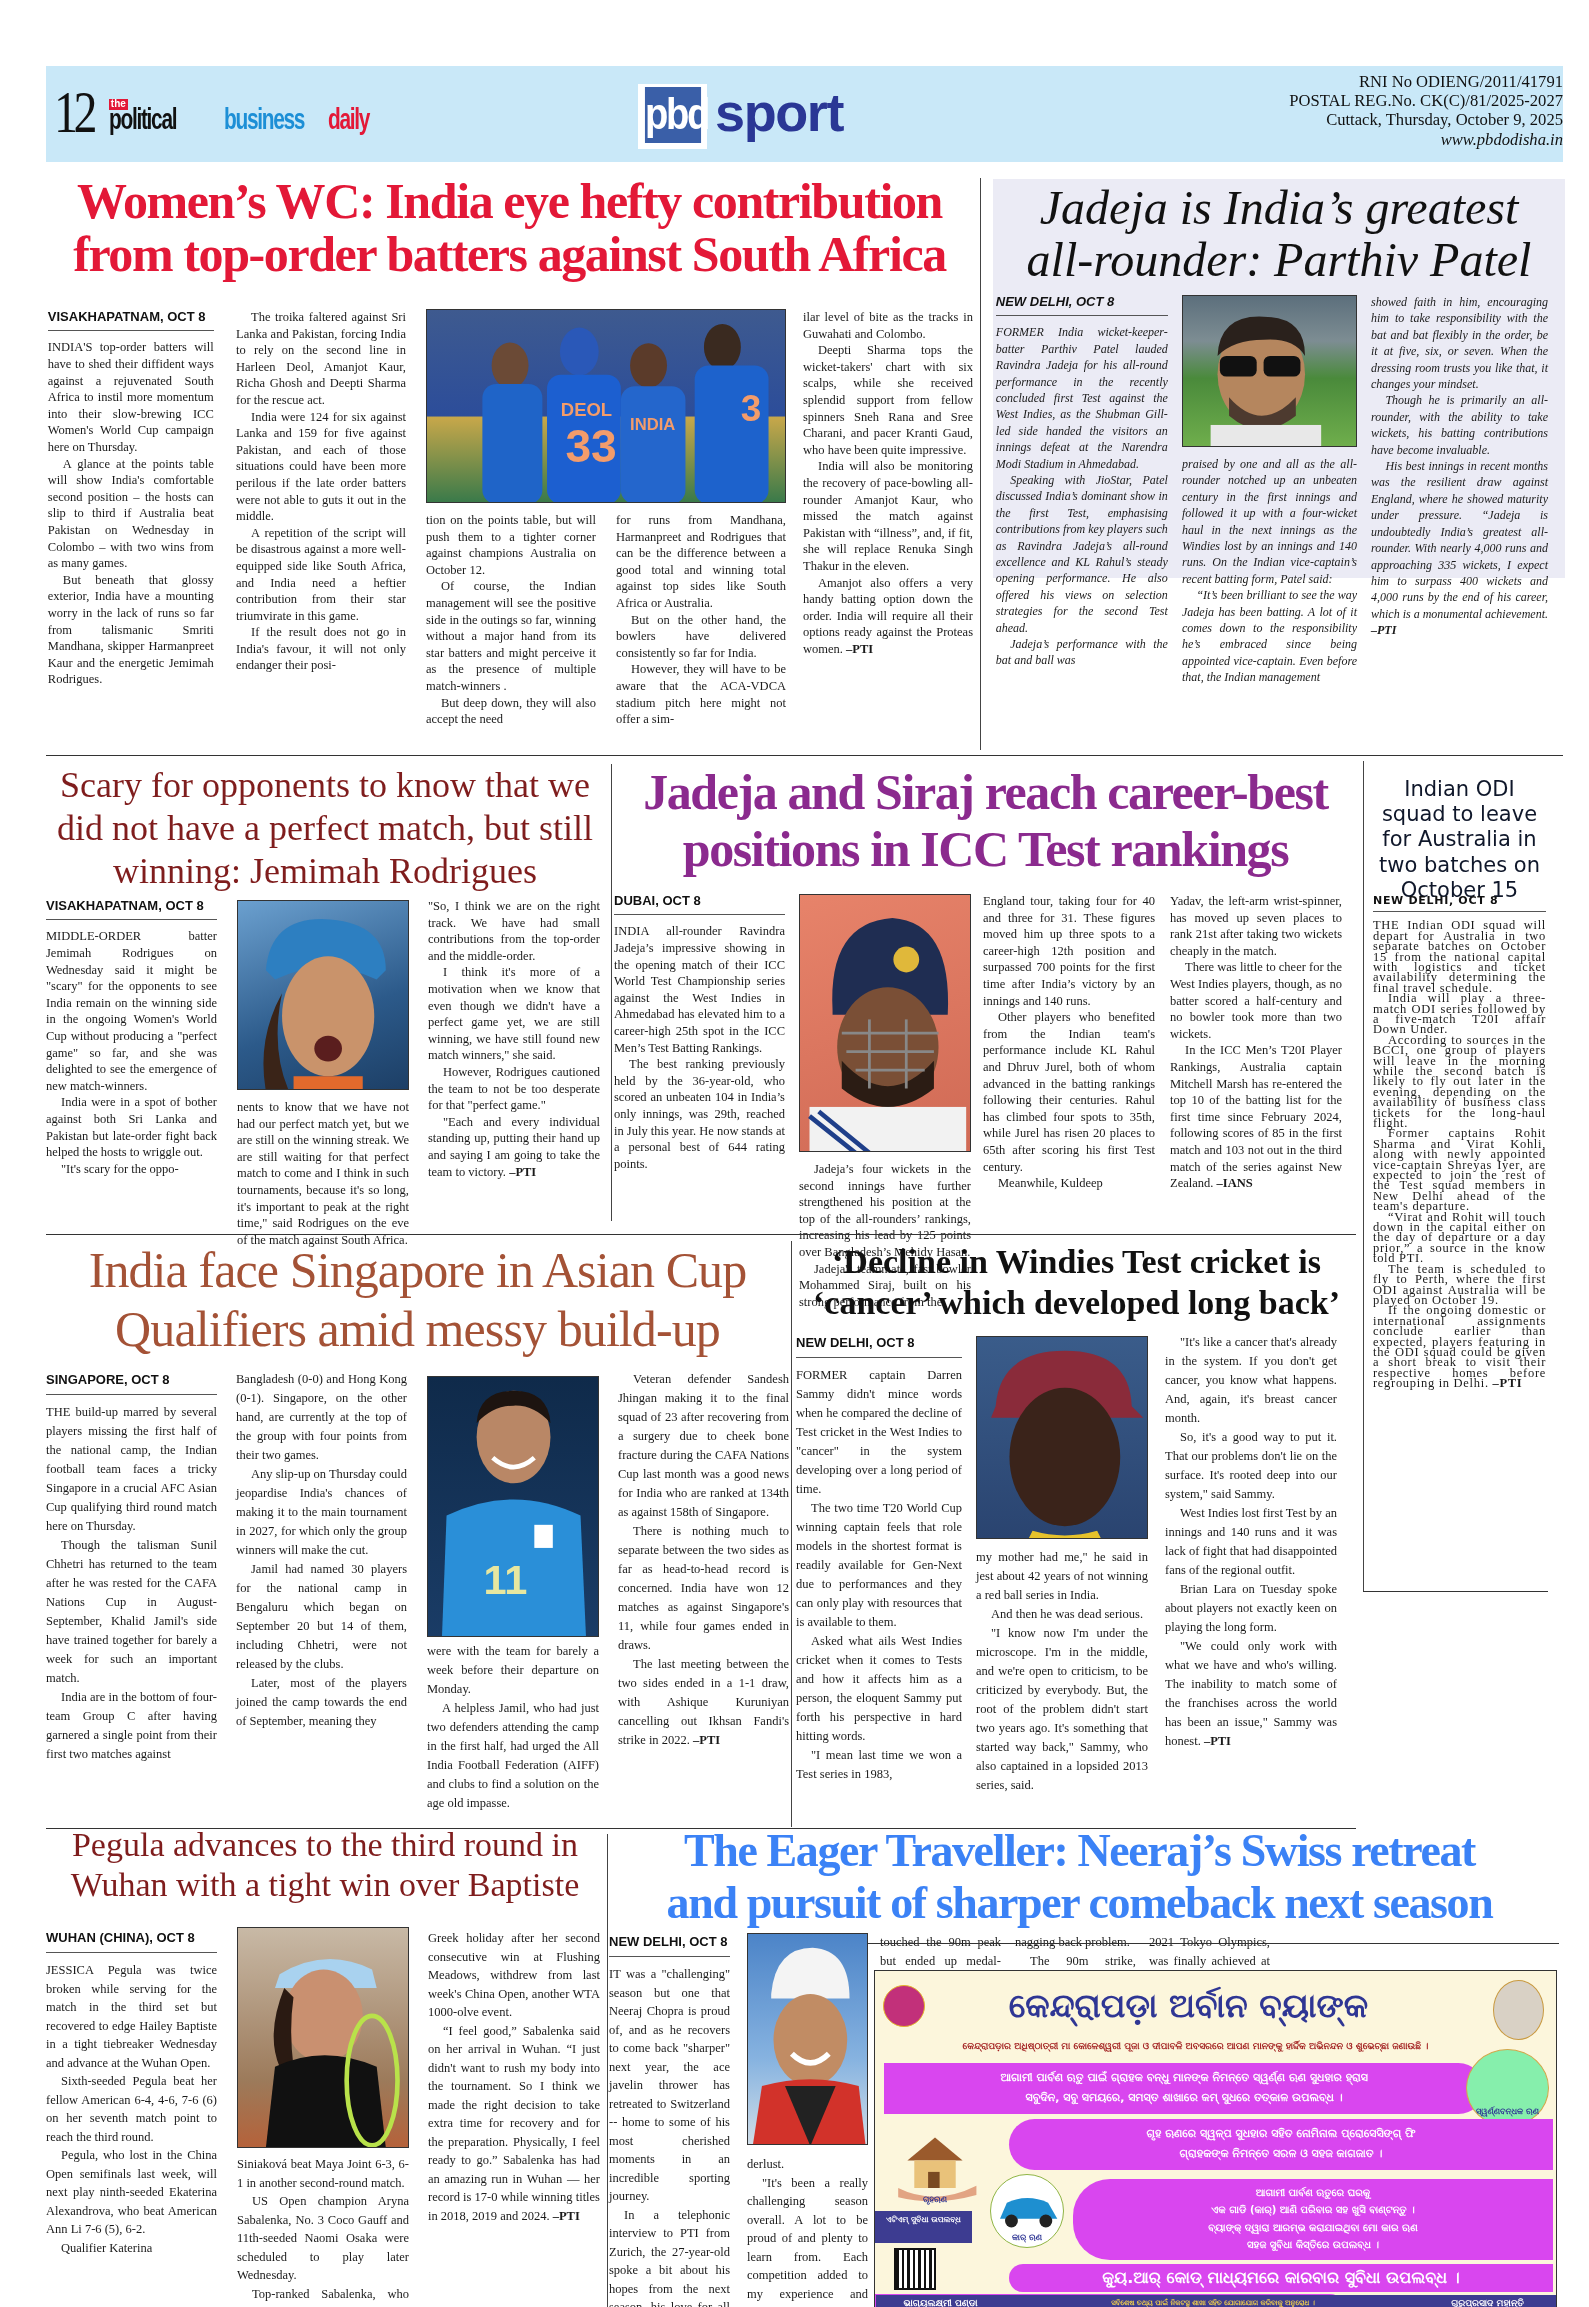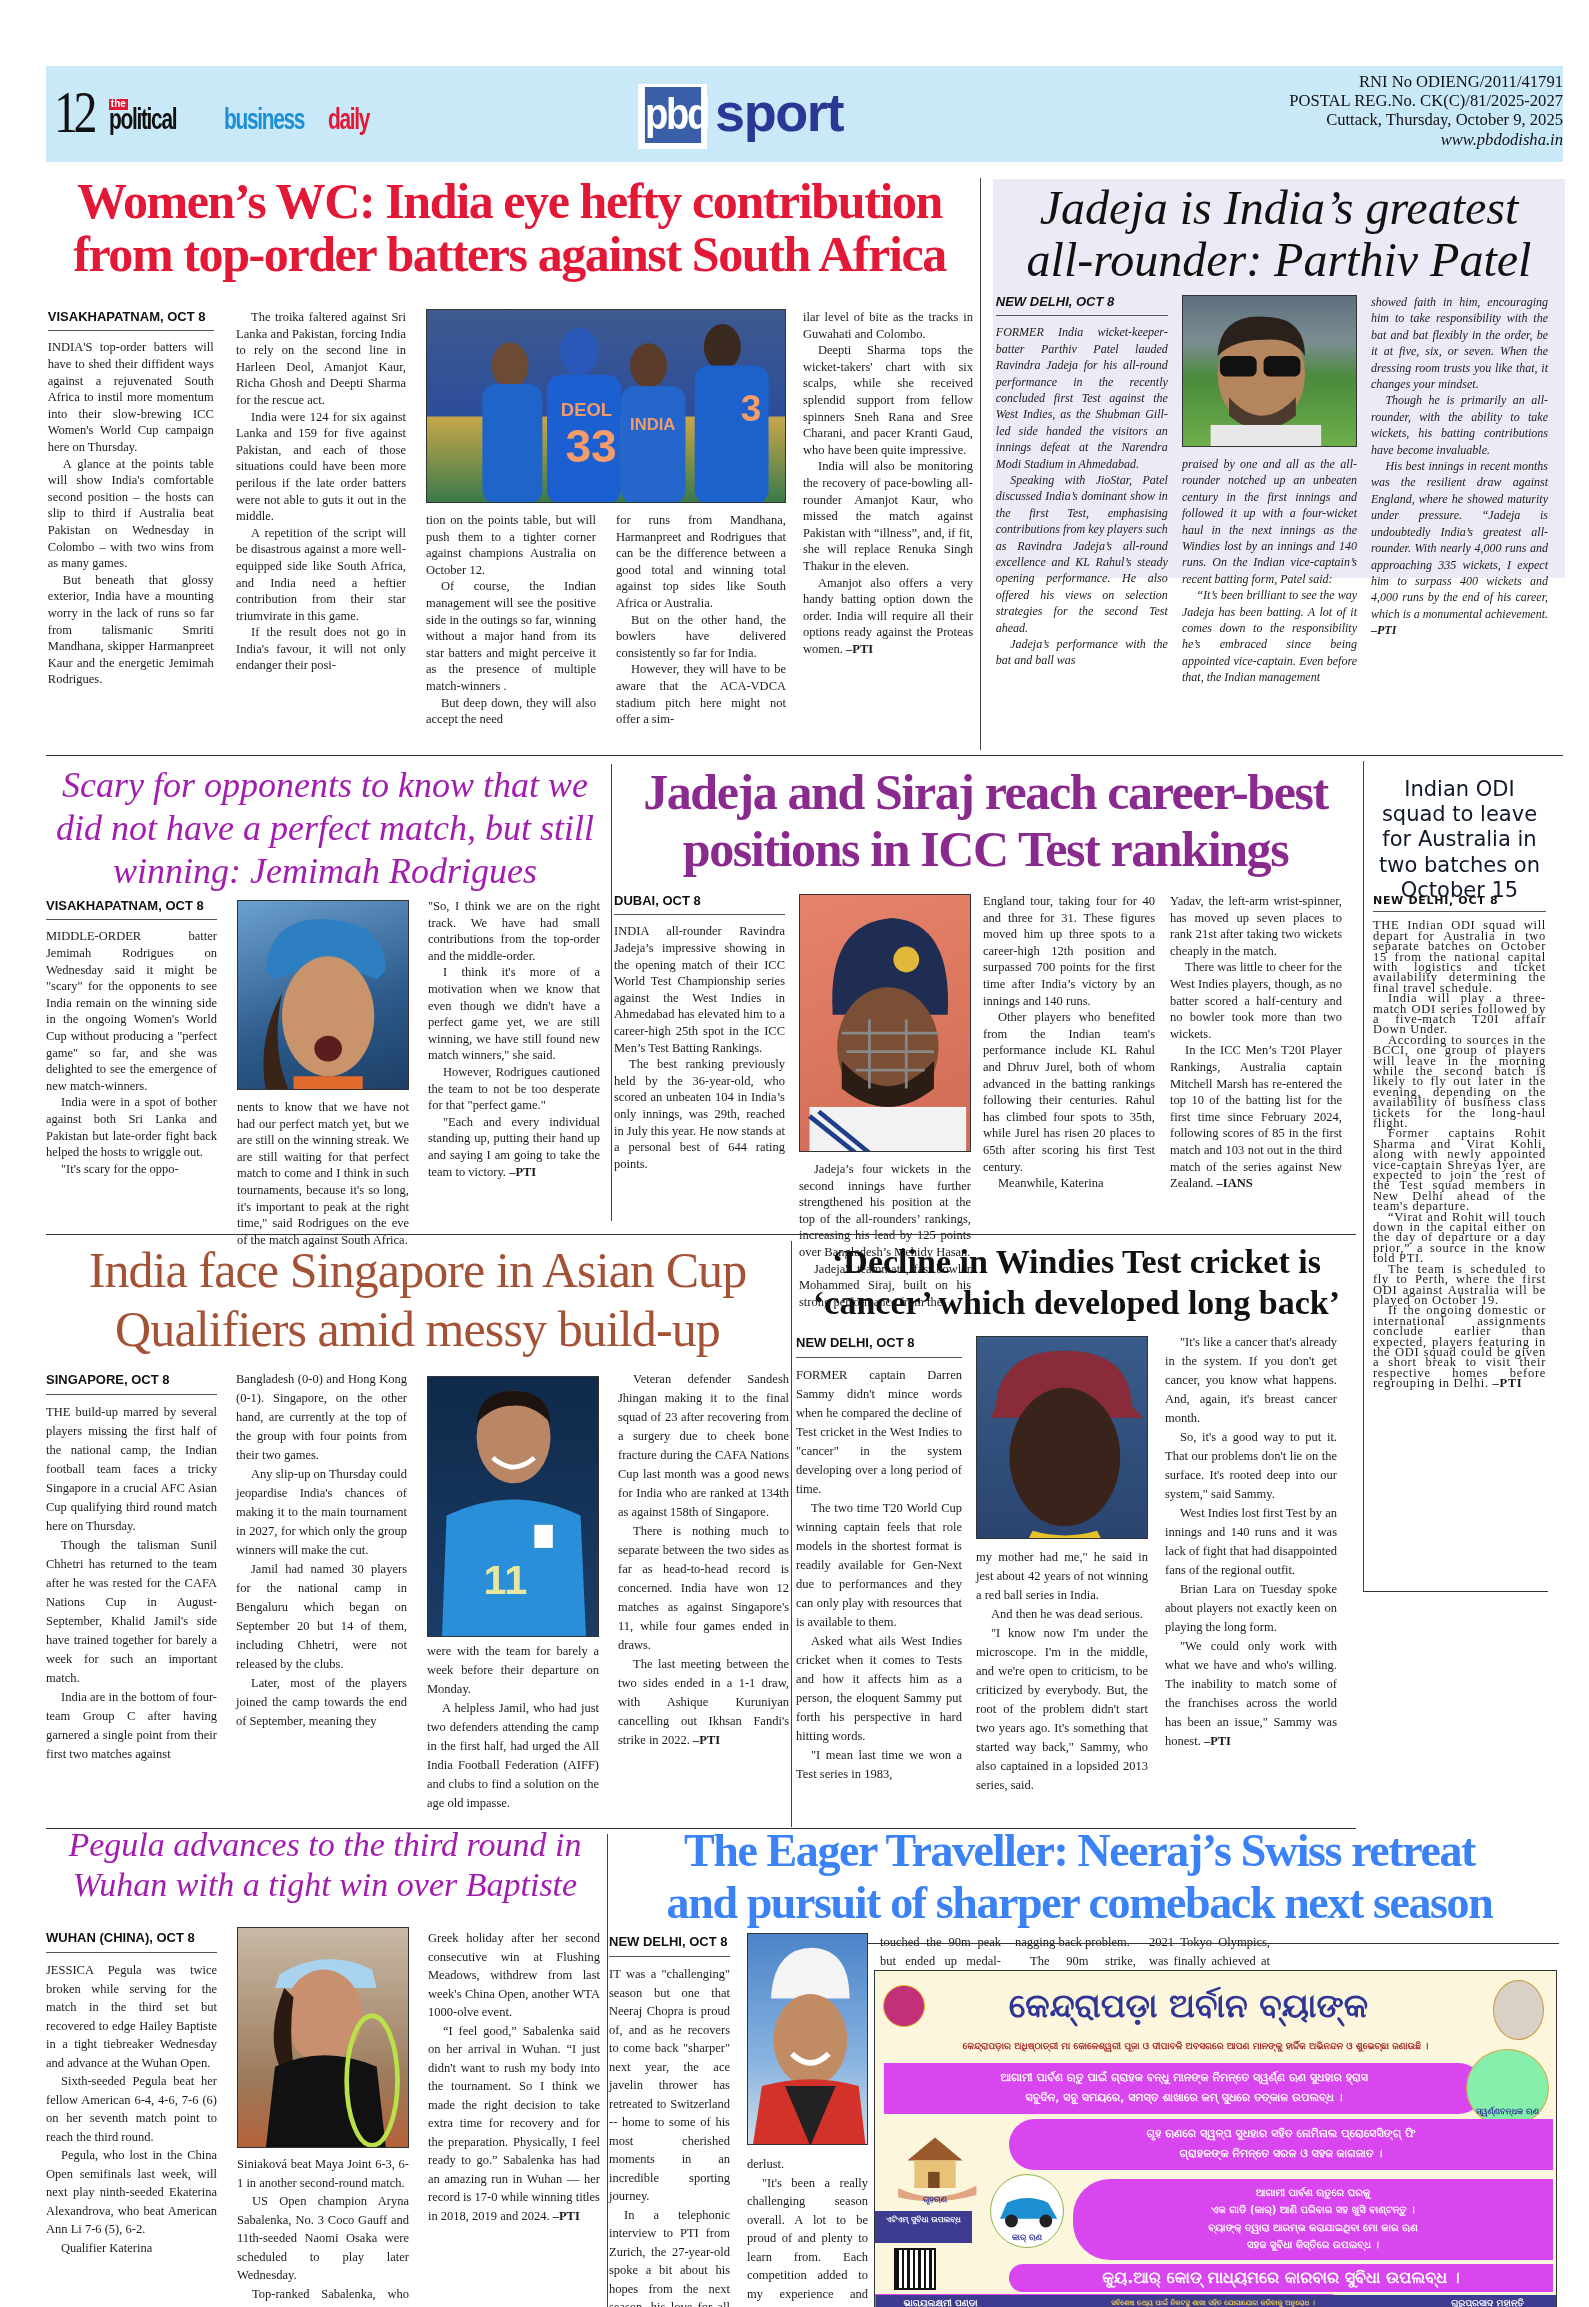--- a/index.html
+++ b/index.html
@@ -19,21 +19,21 @@
   .brand .w3 { left: 219px; color: #e31837; }
   .pbd-box { left: 592px; top: 17.5px; width: 69px; height: 65px; background: #fff; }
   .pbd-box .inner { position: absolute; left: 1.8px; top: 3.7px; width: 66px; height: 56px; background: #3a5fa8; color: #fff; font-family: "Liberation Sans", sans-serif; font-weight: bold; font-size: 45px; line-height: 54px; text-align: center; letter-spacing: -2.8px; transform: scaleX(0.85); }
   .sport { left: 669px; top: 14px; font-family: "Liberation Sans", sans-serif; font-weight: bold; font-size: 54px; color: #2a3795; letter-spacing: -1.4px; line-height: 65px; }
   .regs { right: 0; top: 5.5px; width: 323px; text-align: right; font-family: "Liberation Serif", serif; font-size: 16.6px; line-height: 19.4px; color: #111; }
   .regs .url { font-style: italic; }
 
   
   .hl { font-family: "Liberation Serif", serif; line-height: 1.05; text-align: center; transform-origin: center top; }
   .hl-red { color: #e31837; font-weight: bold; font-size: 50px; letter-spacing: -1.4px; }
-  .hl-black { color: #a21caf; font-size: 44px; font-style: italic; }
+  .hl-black { color: #7f1d1d; font-size: 44px; }
   .hl-purple { color: #8b2a8e; font-weight: bold; font-size: 50px; letter-spacing: -1.4px; }
   .hl-brown { color: #a45236; font-size: 50px; letter-spacing: -0.9px; }
   .hl-navy { color: #3b82f6; font-weight: bold; font-size: 46px; letter-spacing: -1.4px; }
   .hl-sans { font-family: "DejaVu Sans", sans-serif; font-size: 21px; color: #0f172a; line-height: 1.2; text-align: center; margin-top: 13px; }
 
   .dateline { font-family: "Liberation Sans", sans-serif; font-weight: bold; font-size: 13px; color: #111; padding-bottom: 4.6px; border-bottom: 0.9px solid #555; margin-bottom: 8.3px; white-space: nowrap; }
 
   .col { position: absolute; font-size: 12.5px; line-height: 16.6px; text-align: justify; hyphens: auto; color: #1a1a1a; }
   .col p { text-indent: 1.2em; }
   .col p.first { text-indent: 0; }
@@ -217,21 +217,21 @@
       <path d="M20 480 L120 560 M40 470 L150 560" stroke="#1f3f8a" stroke-width="10"></path>
     </svg>
   </div>
   <div class="col" style="left:185px; top:397px; width:172px;">
     <p>Jadeja’s four wickets in the second innings have further strengthened his position at the top of the all-rounders’ rankings, increasing his lead by 125 points over Bangladesh’s Mehidy Hasan.</p>
     <p>Jadeja's teammate, fast bowler Mohammed Siraj, built on his strong performance from the</p>
   </div>
   <div class="col" style="left:369px; top:129px; width:172px;">
     <p class="first">England tour, taking four for 40 and three for 31. These figures moved him up three spots to a career-high 12th position and surpassed 700 points for the first time after India’s victory by an innings and 140 runs.</p>
     <p>Other players who benefited from the Indian team's performance include KL Rahul and Dhruv Jurel, both of whom advanced in the batting rankings following their centuries. Rahul has climbed four spots to 35th, while Jurel has risen 20 places to 65th after scoring his first Test century.</p>
-    <p>Meanwhile, Katerina</p>
+    <p>Meanwhile, Kuldeep</p>
   </div>
   <div class="col" style="left:556px; top:129px; width:172px;">
     <p class="first">Yadav, the left-arm wrist-spinner, has moved up seven places to rank 21st after taking two wickets cheaply in the match.</p>
     <p>There was little to cheer for the West Indies players, though, as no batter scored a half-century and no bowler took more than two wickets.</p>
     <p><span>In the ICC Men’s T20I Player Rankings, Australia captain Mitchell Marsh has re-entered the top 10 of the batting list for the first time since February 2024, following scores of 85 in the first match and 103 not out in the third match of the series against New Zealand.</span> <span class="tag">–IANS</span></p>
   </div>
 </div>
 
 <div class="rule-v" style="left:1363px; top:761px; height:831px;"></div>
 

